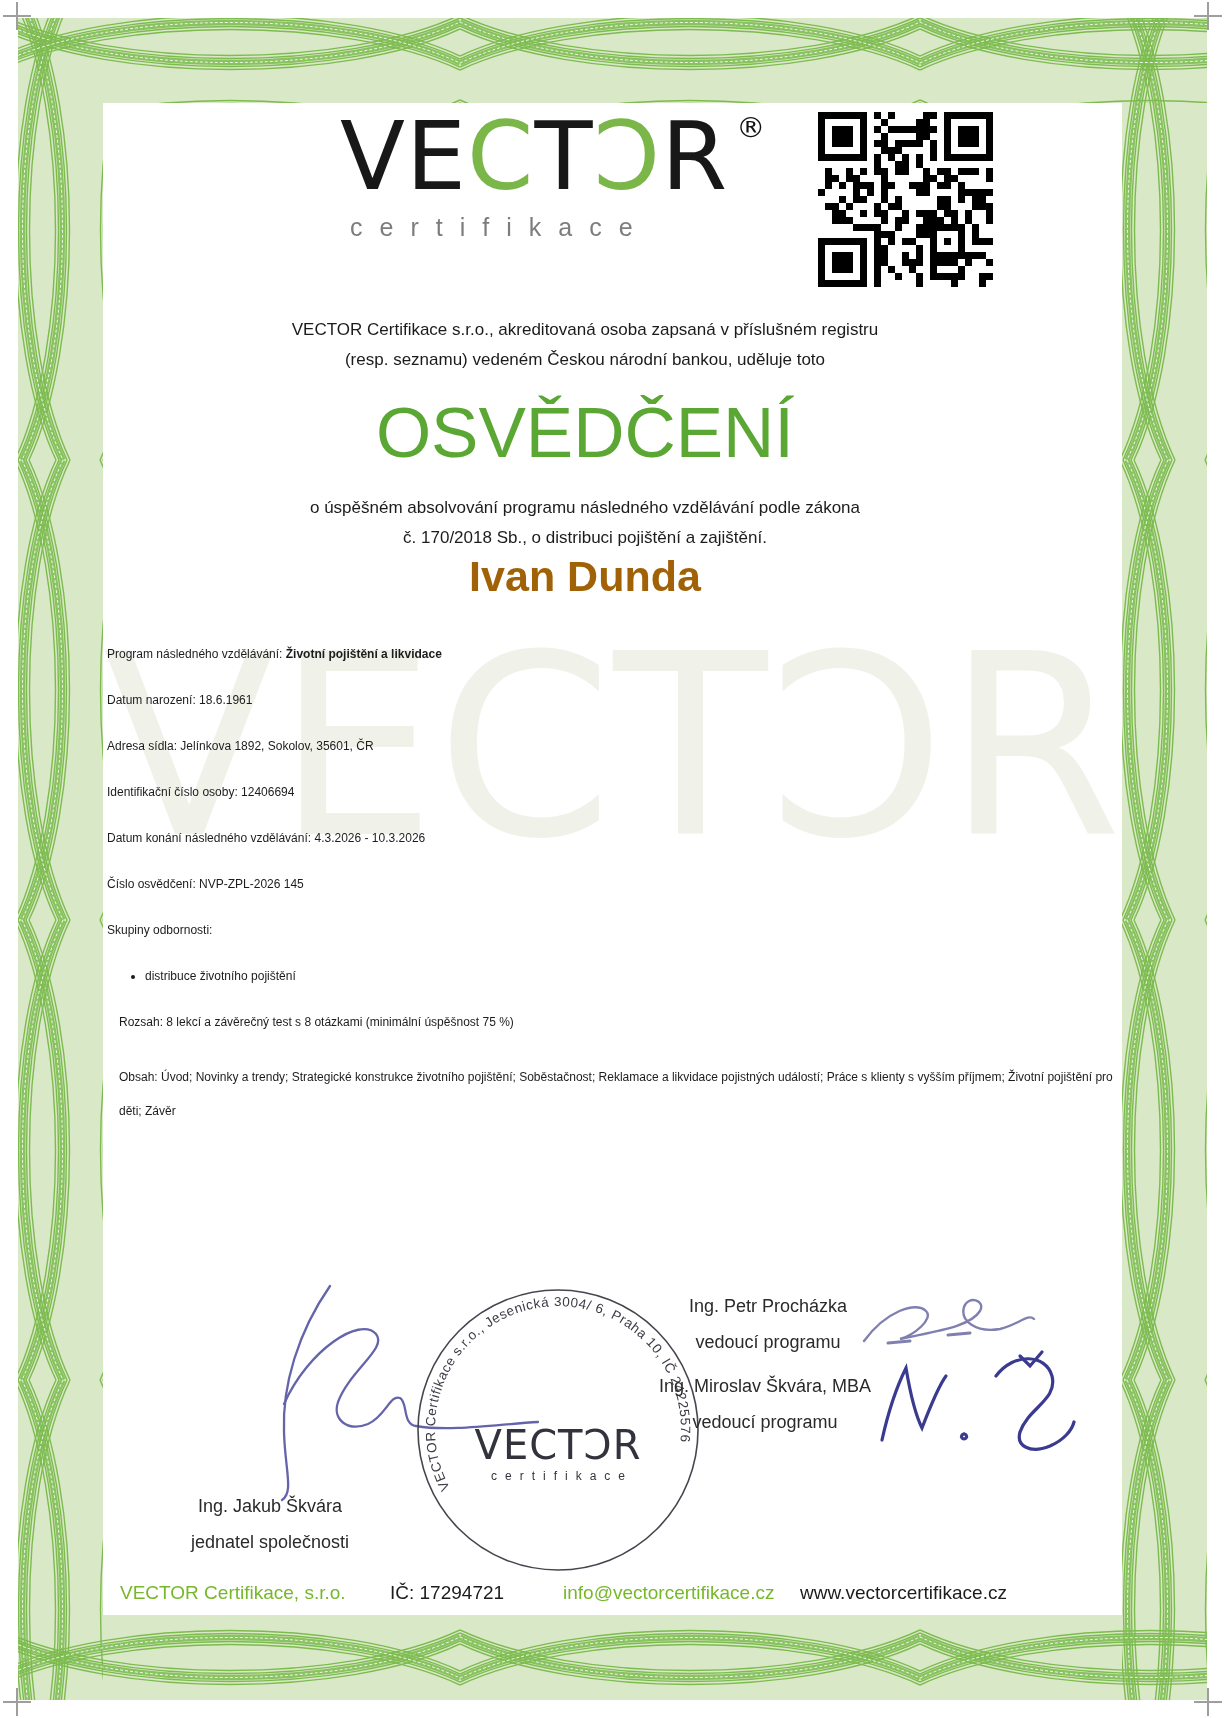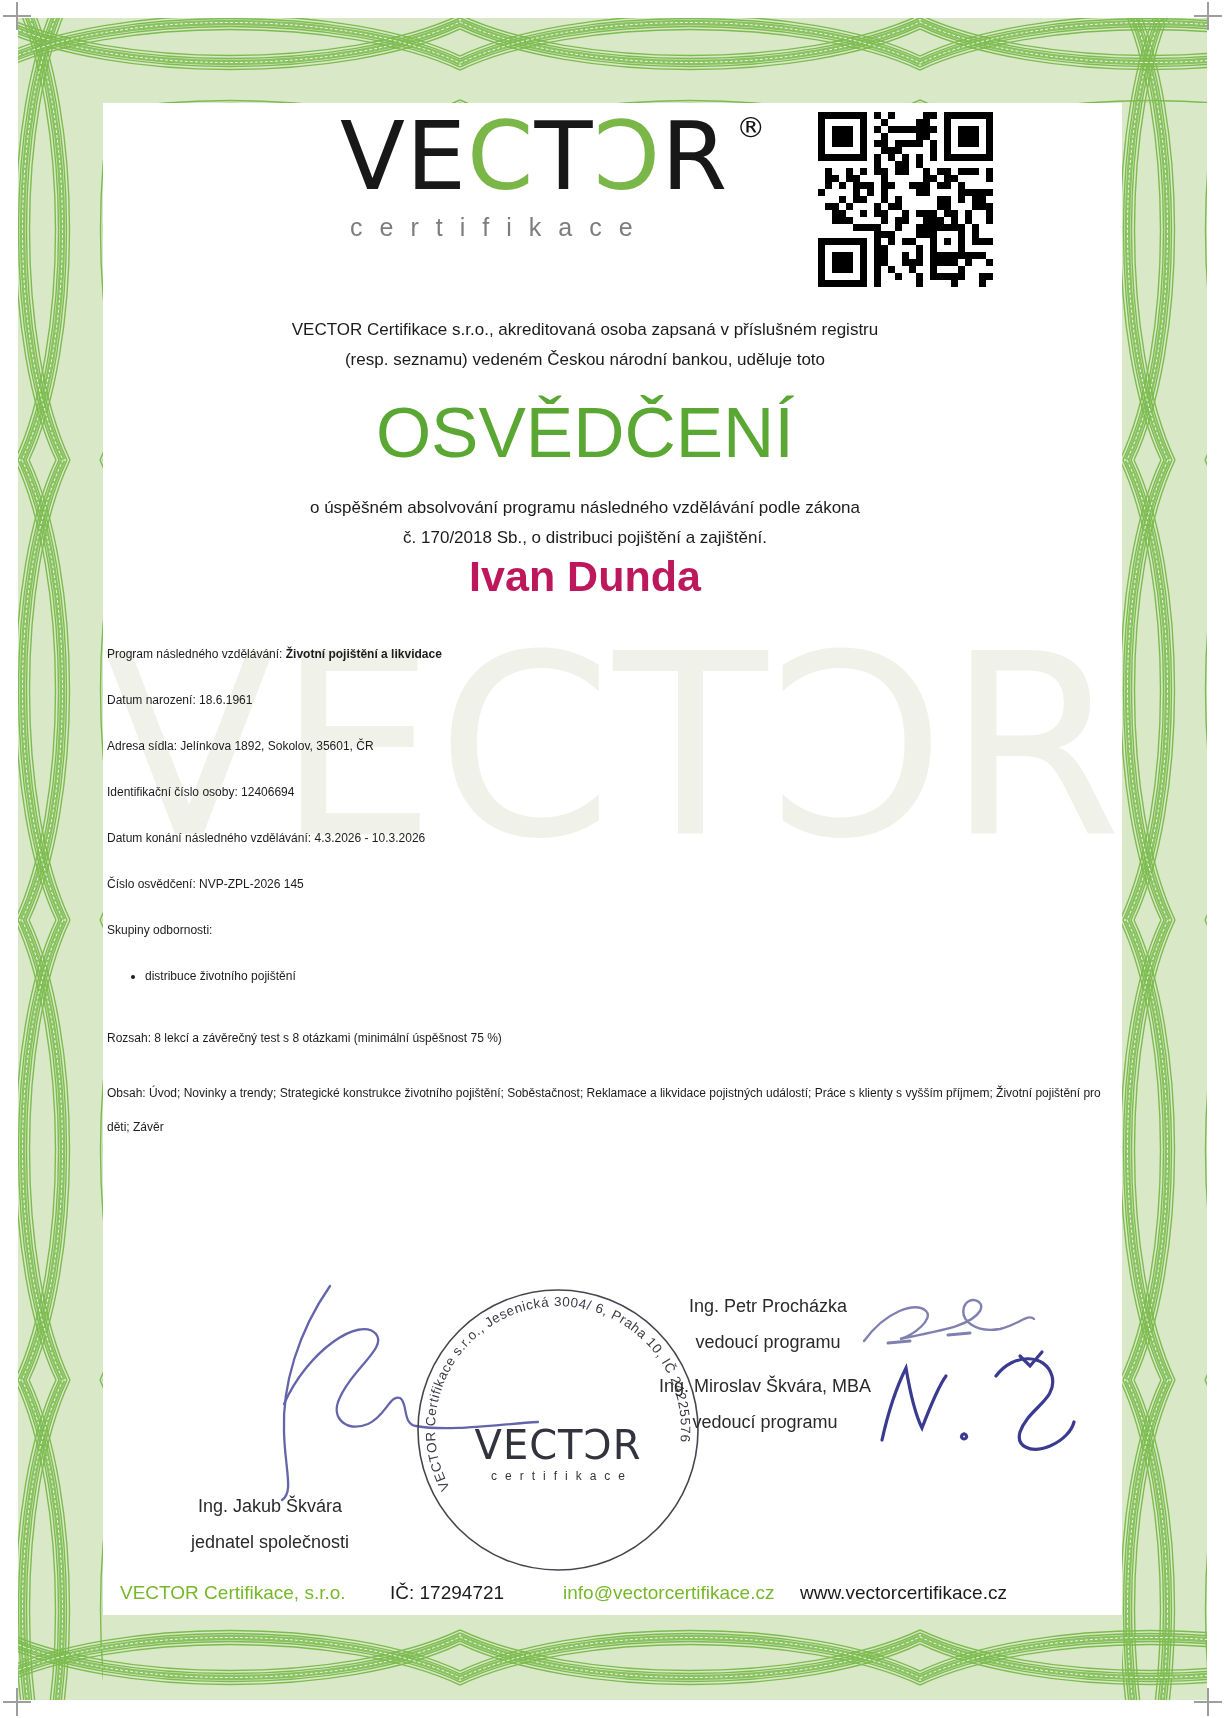--- a/index.html
+++ b/index.html
@@ -17,28 +17,28 @@
              color:#181818;white-space:nowrap;}
   .logo-word .green{color:#7ab648;}
   .logo-word .reg{font-size:29px;position:relative;top:-52px;margin-left:8px;color:#111;}
   .logo-sub{margin-top:4px;font-size:25px;letter-spacing:17px;padding-left:10px;color:#7d7d7d;}
   .qr{left:818px;top:112px;z-index:2;}
   
   .ccol{left:103px;width:914px;text-align:center;z-index:2;padding-left:25px;}
   .intro{top:315px;font-size:17px;line-height:30px;color:#1b1b1b;}
   .cert-title{top:392px;font-size:71px;letter-spacing:0px;color:#5ba733;font-weight:400;}
   .cert-sub{top:493px;font-size:17px;line-height:30px;}
-  .recipient{top:552px;font-size:43px;font-weight:700;color:#be185d;letter-spacing:0px;}
+  .recipient{top:552px;font-size:43px;font-weight:700;color:#a16207;letter-spacing:0px;}
   
   .details{left:107px;top:644px;width:1015px;z-index:2;font-size:12px;}
   .details p{margin:0 0 25px 0;line-height:21px;}
   .details b{font-weight:700;}
-  .details ul{margin:4px 0 34px 20px;padding:0 8px 0 18px;}
+  .details ul{margin:4px 0 18px 20px;padding:0 8px 0 18px;}
   .details li{margin:0;line-height:21px;}
-  .details .p2 p{margin:0 0 21px 0;line-height:34px;}
+  .details .p2 p{margin:0 0 21px 12px;line-height:34px;}
   
   .stamp-svg{left:414px;top:1286px;z-index:2;}
   .stamp-center{left:414px;top:1424px;width:288px;text-align:center;z-index:3;color:#33333e;}
   .stamp-word{font-family:"DejaVu Sans",sans-serif;font-size:40px;line-height:1.05;letter-spacing:1px;white-space:nowrap;}
   .stamp-sub{margin-top:3px;font-size:12px;letter-spacing:8px;padding-left:8px;}
   .ring-text{font-size:13.5px;letter-spacing:0.6px;fill:#3b3b46;}
   
   .signer{z-index:2;text-align:center;font-size:18px;line-height:36px;color:#2a2a2a;}
   .sig{z-index:2;}
   

